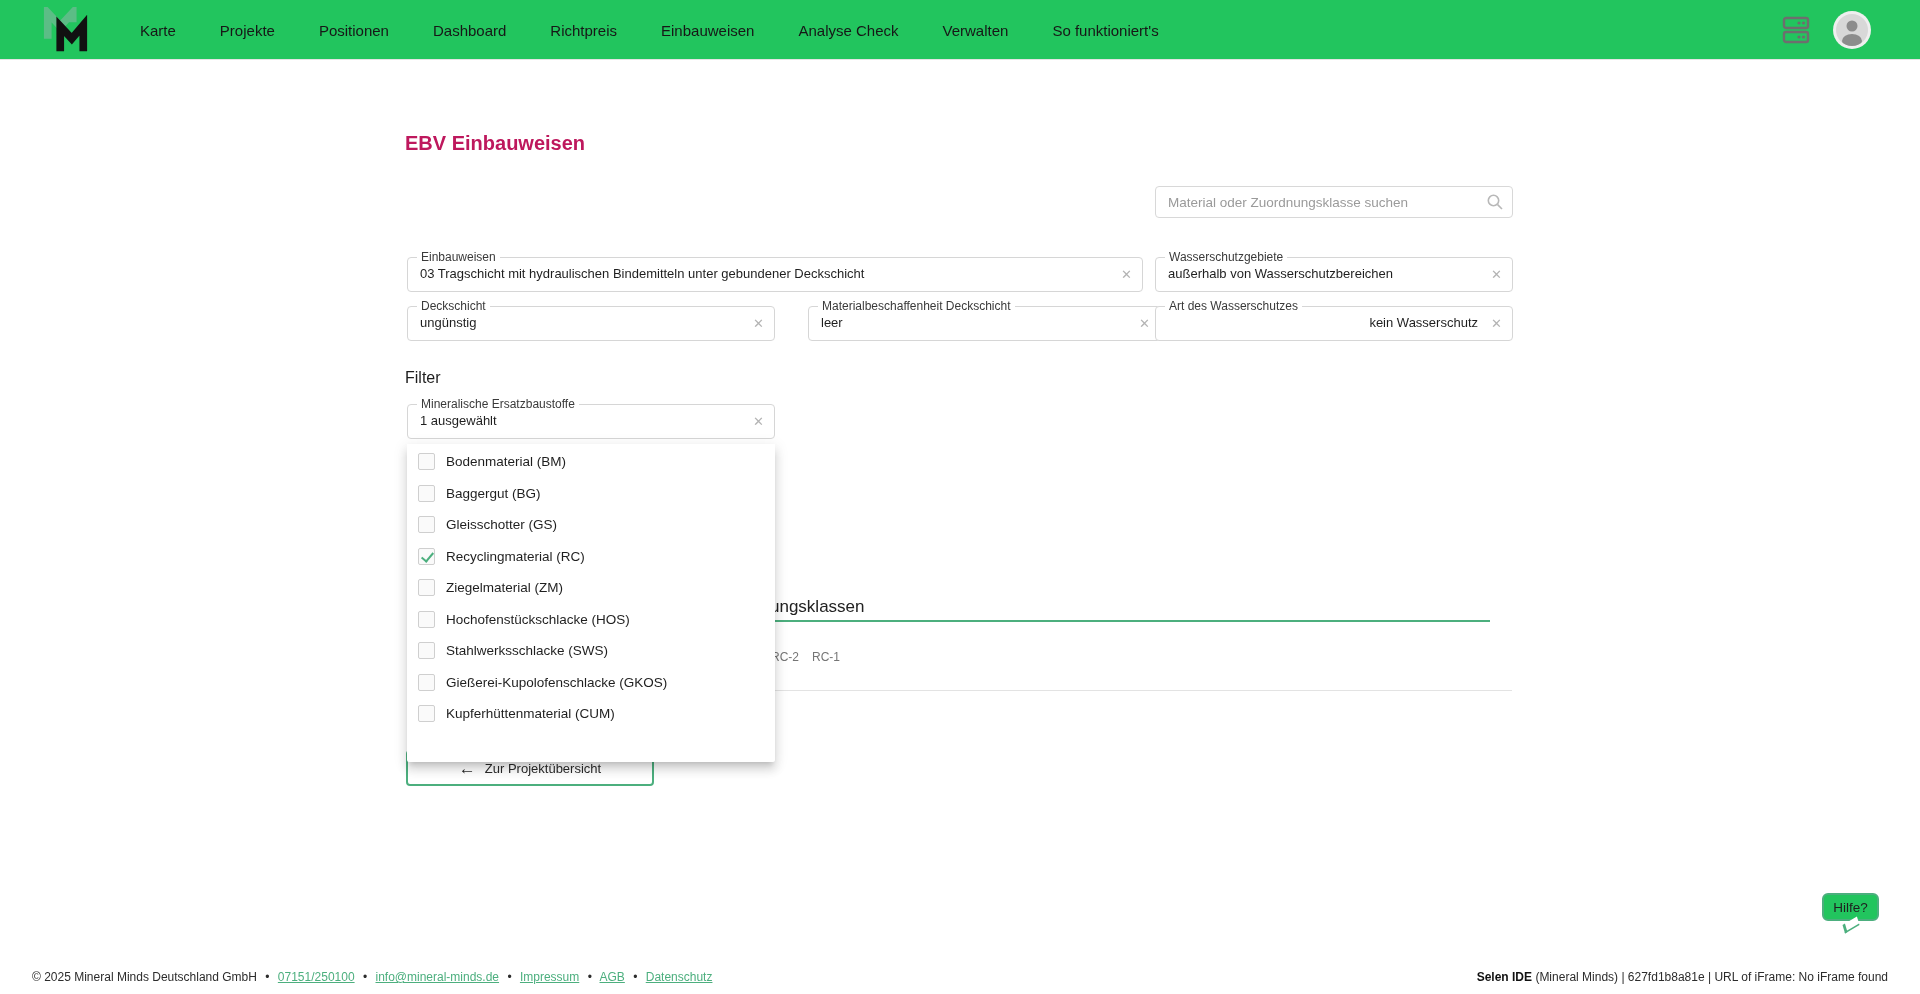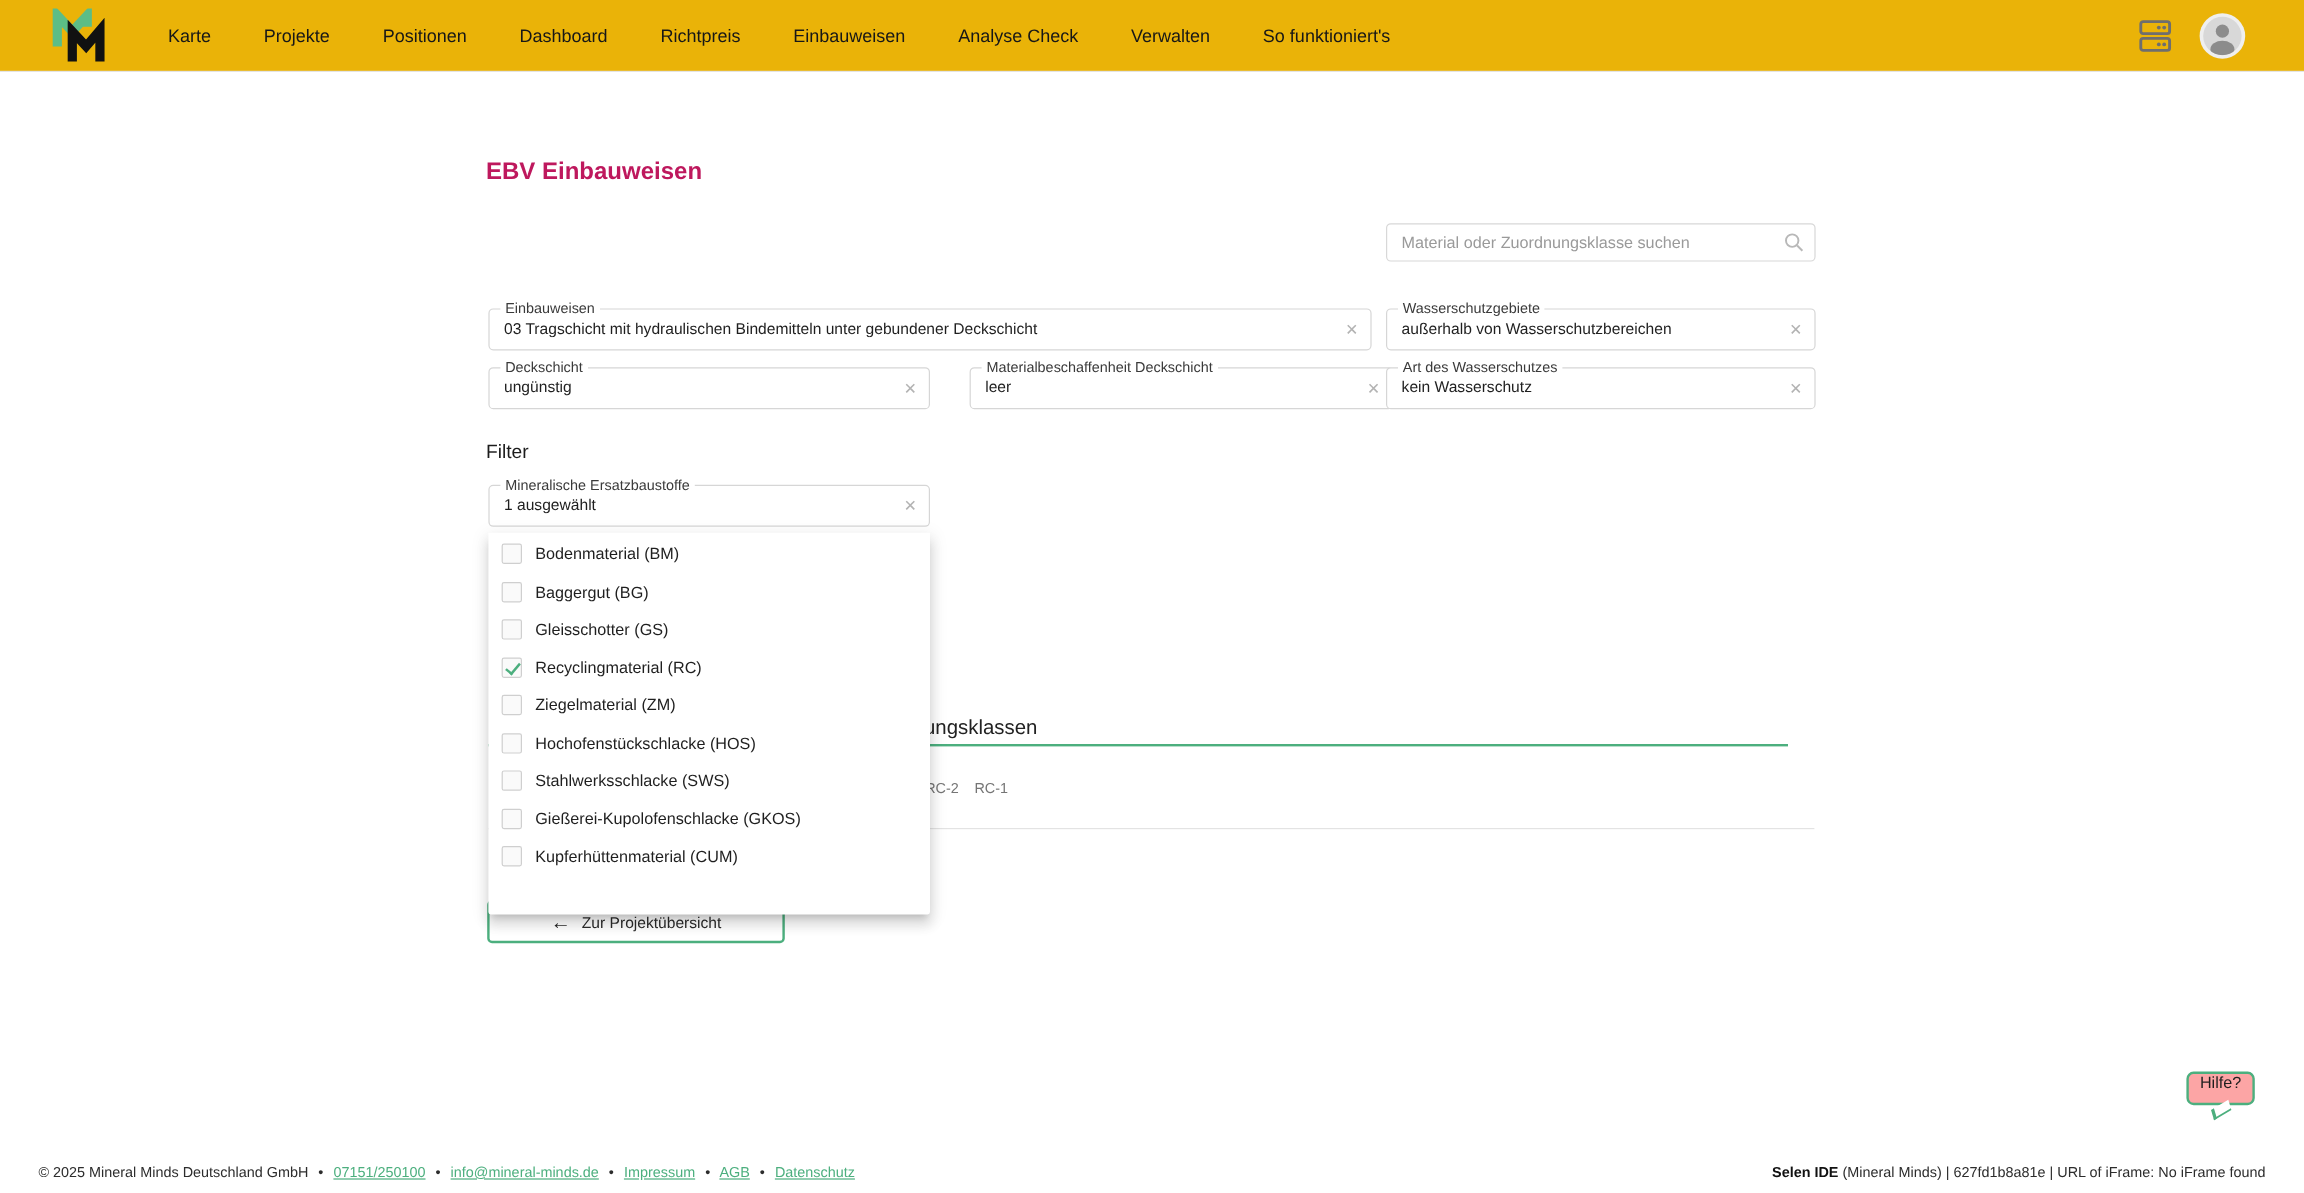--- a/index.html
+++ b/index.html
@@ -1,21 +1,21 @@
 <!DOCTYPE html>
 <html><head>
 <meta charset="utf-8">
 <style>
   * { margin:0; padding:0; box-sizing:border-box; }
   html,body { background:#fff; }
   body { font-family:"Liberation Sans", sans-serif; color:#1f1f1f; }
   .canvas { position:relative; width:1920px; height:994px; background:#fff; overflow:hidden; }
 
   
-  .header { position:absolute; left:0; top:0; width:1920px; height:60px; background:#eab308;
+  .header { position:absolute; left:0; top:0; width:1920px; height:60px; background:#22c55e;
             border-bottom:1px solid #e4e4e4; display:flex; align-items:center; }
   .logo { position:absolute; left:42px; top:7px; width:48px; height:48px; cursor:pointer; }
   .nav { position:absolute; left:140px; top:0; height:60px; display:flex; align-items:center; gap:44px; }
   .nav a { font-size:15px; font-weight:500; color:#171717; text-decoration:none; white-space:nowrap; cursor:pointer; }
   .hdr-icons { position:absolute; right:52px; top:0; height:60px; display:flex; align-items:center; gap:26px; }
   .srv-icon { cursor:pointer; }
   .avatar { width:32px; height:32px; border-radius:50%; background:#d8d8d8; overflow:hidden; cursor:pointer;
             box-shadow:0 0 0 3px #efefef; }
 
   
@@ -54,22 +54,22 @@
   .menu { position:absolute; left:407px; top:444px; width:368px; height:318px; background:#fff; z-index:10;
           box-shadow:0 5px 5px -3px rgba(0,0,0,.14), 0 8px 10px 1px rgba(0,0,0,.10), 0 3px 14px 2px rgba(0,0,0,.08);
           border-radius:0 0 2px 2px; padding-top:2px; }
   .menu-item { height:31.5px; display:flex; align-items:center; padding-left:11px; cursor:pointer; }
   .cb { position:relative; width:17px; height:17px; border:1px solid #cfcfcf; border-radius:2px; background:#fafafa; flex:0 0 auto; cursor:pointer; }
   .cb.checked::after { content:""; position:absolute; left:5px; top:1px; width:5px; height:10px;
                        border-right:2px solid #4caf7e; border-bottom:2px solid #4caf7e; transform:rotate(40deg); }
   .mi-label { margin-left:11px; font-size:13.5px; color:#1f1f1f; white-space:nowrap; }
 
   
-  .help { position:absolute; left:1822px; top:893px; width:57px; height:28px; background:#fca5a5;
-          border:2px solid #4caf7e; border-radius:6px; display:flex; justify-content:center;
+  .help { position:absolute; left:1822px; top:893px; width:57px; height:28px; background:#22c55e;
+          border:2px solid #4caf7e; border-radius:6px; display:flex; align-items:center; justify-content:center;
           cursor:pointer; z-index:5; }
   .help-label { font-size:13.5px; font-weight:500; color:#1f1f1f; }
   .help-tail { position:absolute; left:1845px; top:919px; width:12px; height:12px; background:#fff;
                border-right:2px solid #4caf7e; border-bottom:2px solid #4caf7e; transform:skewX(-35deg) rotate(45deg); z-index:6; }
 
   
   .footer { position:absolute; left:0; bottom:0; width:1920px; height:34px; display:flex;
             align-items:center; justify-content:space-between; padding:0 32px; font-size:12px; color:#2c2c2c; background:#fff; }
   .footer .sep { color:#2c2c2c; margin:0 5px; }
   .footer a { color:#4caf7e; text-decoration:underline; cursor:pointer; }
@@ -139,21 +139,21 @@
   <div class="field" style="left:407px; top:306px; width:368px;">
     <span class="flabel">Deckschicht</span>
     <span class="fvalue">ungünstig</span>
     <span class="fclear">✕</span>
   </div>
   <div class="field" style="left:790px; top:306px; width:353px;margin-left:18px;">
     <span class="flabel">Materialbeschaffenheit Deckschicht</span>
     <span class="fvalue">leer</span>
     <span class="fclear">✕</span>
   </div>
-  <div class="field" style="left:1155px; top:306px; width:358px;">
+  <div class="field" style="left:1155px; top:306px; width:358px;text-align:right;">
     <span class="flabel">Art des Wasserschutzes</span>
     <span class="fvalue">kein Wasserschutz</span>
     <span class="fclear">✕</span>
   </div>
 
   <div class="filter-heading">Filter</div>
   <div class="field" style="left:407px; top:404px; width:368px;">
     <span class="flabel">Mineralische Ersatzbaustoffe</span>
     <span class="fvalue">1 ausgewählt</span>
     <span class="fclear">✕</span>

